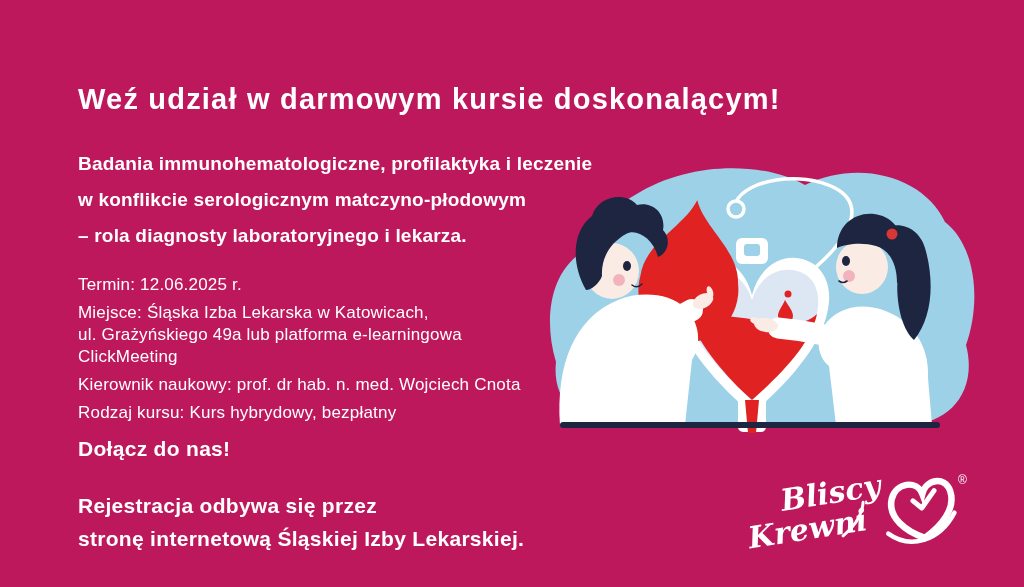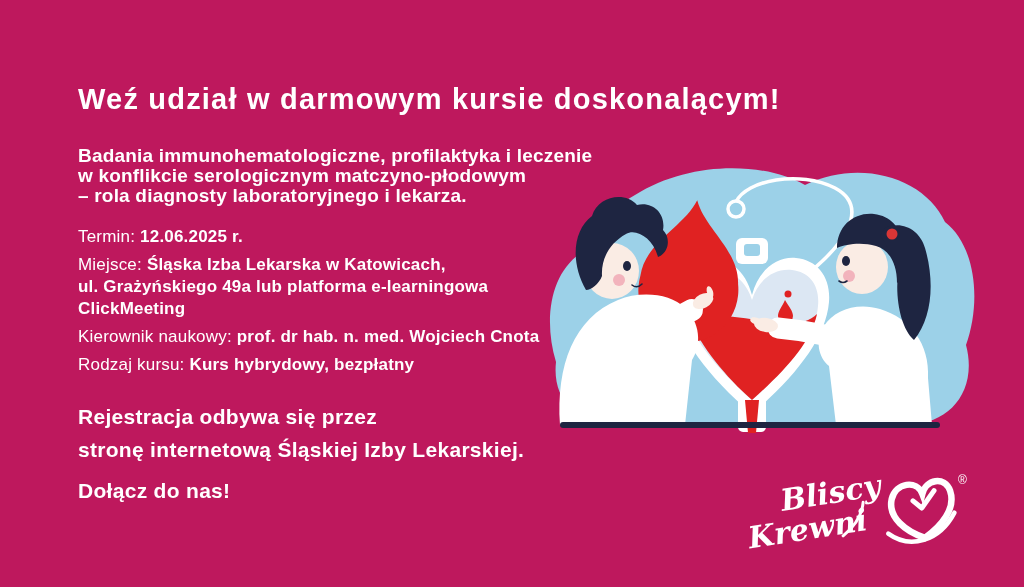--- a/index.html
+++ b/index.html
@@ -7,26 +7,26 @@
     position:relative; width:1024px; height:587px; overflow:hidden;
     background:#be185d; color:#fff;
     font-family:"Liberation Sans", sans-serif;
   }
   .content { position:absolute; left:78px; top:82px; width:580px; }
   .title {
     font-size:29px; font-weight:bold; letter-spacing:1.2px;
     white-space:nowrap; margin:0 0 30px 0; line-height:34px;
   }
   .lead {
-    font-size:19px; font-weight:bold; line-height:20px; letter-spacing:0.2px;
+    font-size:19px; font-weight:bold; line-height:36px; letter-spacing:0.2px;
     white-space:pre-line; margin:2px 0 20px 0;
   }
   .detail-row { font-size:17px; line-height:22px; margin-bottom:6px; letter-spacing:0.2px; }
   .detail-label { font-weight:normal; }
-  .detail-value { font-weight:bold; white-space:pre-line; }
+  .detail-value { font-weight:normal; white-space:pre-line; }
   .cta {
     font-size:21px; font-weight:bold; line-height:33px; letter-spacing:0.3px;
     white-space:pre-line; margin:24px 0 0 0;
   }
   .cta-join { margin-top:8px; }
   .illustration { position:absolute; left:540px; top:150px; }
   .brand { position:absolute; left:740px; top:468px; width:240px; height:105px; }
   .brand svg { position:absolute; top:0; left:0; }
   .brand .heart-mark { left:138px; top:2px; }
 </style>
@@ -56,23 +56,23 @@
       <div class="detail-row">
         <span class="detail-label">Kierownik naukowy:</span>
         <span class="detail-value">prof. dr hab. n. med. Wojciech Cnota</span>
       </div>
       <div class="detail-row">
         <span class="detail-label">Rodzaj kursu:</span>
         <span class="detail-value">Kurs hybrydowy, bezpłatny</span>
       </div>
     </div>
 
+    <p class="cta cta-join">Dołącz do nas!</p>
     <p class="cta">Rejestracja odbywa się przez
 stronę internetową Śląskiej Izby Lekarskiej.</p>
-    <p class="cta cta-join">Dołącz do nas!</p>
   </div>
 
   <svg class="illustration" width="470" height="296" viewBox="0 0 470 296" xmlns="http://www.w3.org/2000/svg" aria-hidden="true">
 
     <path fill="#9CD1E8" d="M 95,45 C 150,10 225,12 265,35 C 320,8 385,28 405,72 C 435,95 442,150 426,195
          C 438,240 410,274 370,274 L 70,274 C 35,274 12,248 16,212 C 2,165 12,115 50,98
          C 58,72 72,58 95,45 Z"></path>
 
     <g stroke="#FFFFFF" stroke-width="3.5" fill="none">
       <path d="M 262,128 C 302,98 332,58 295,38 C 260,20 206,30 196,52"></path>

